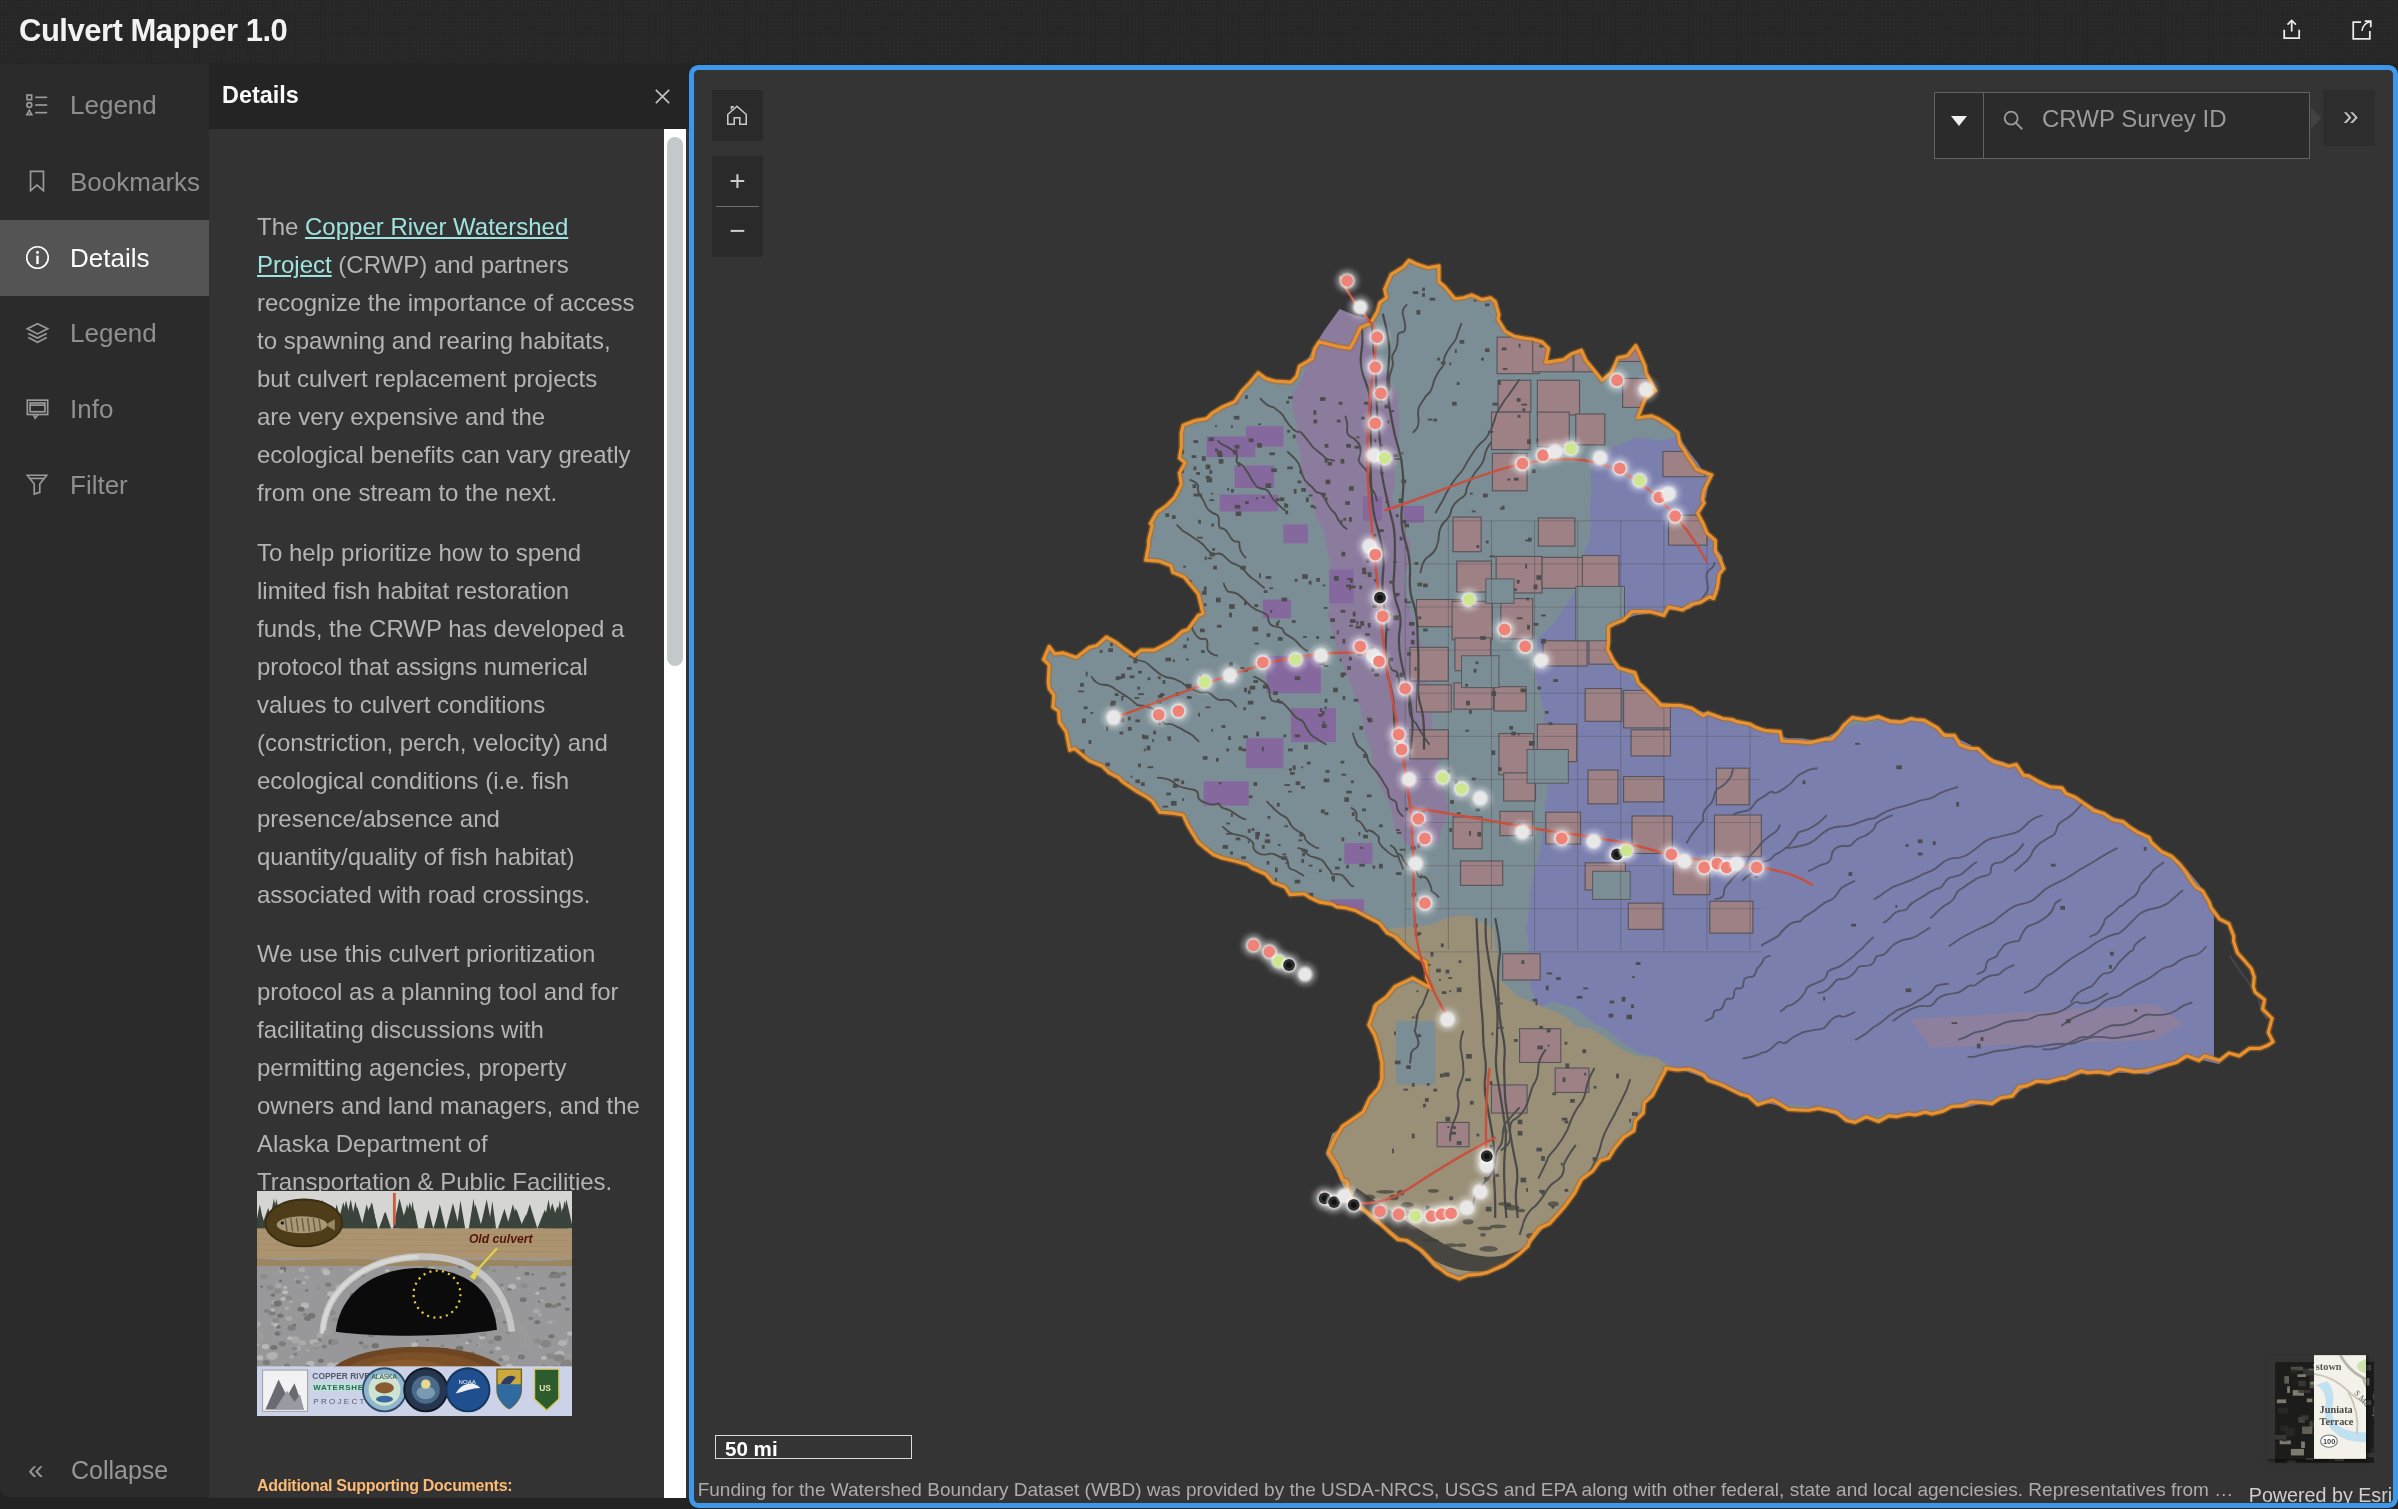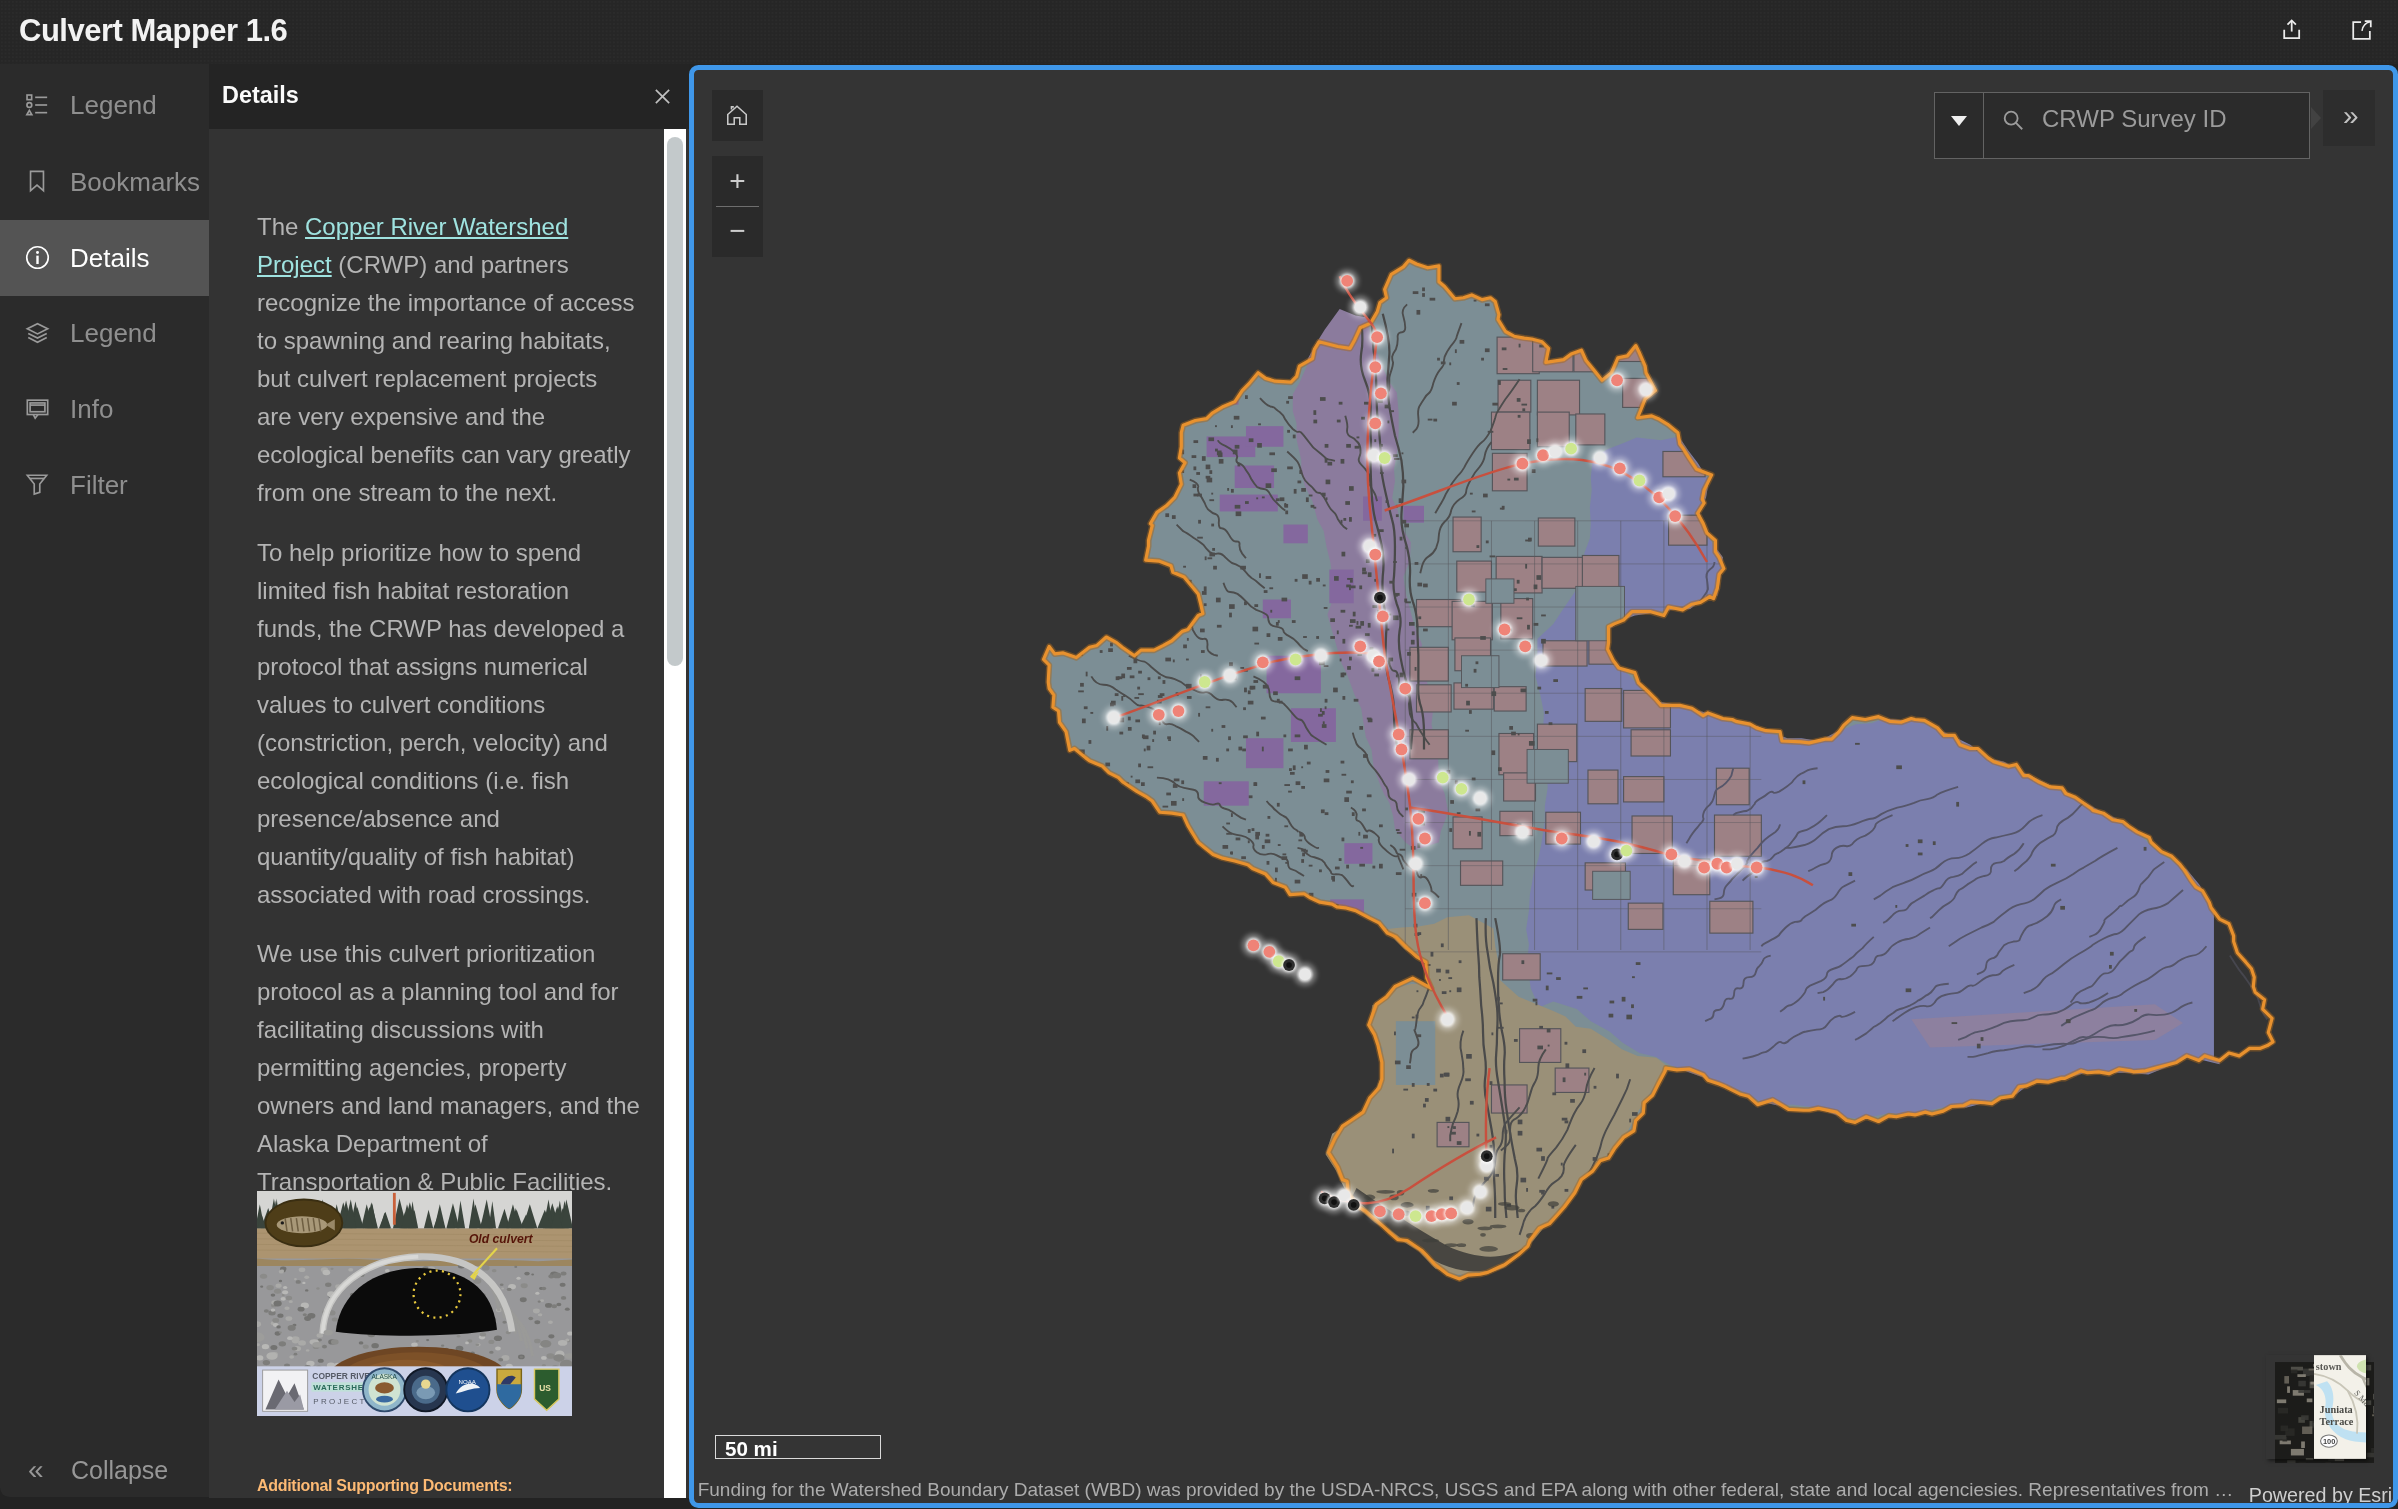--- a/index.html
+++ b/index.html
@@ -42,33 +42,33 @@
 .sdrop { width:49px; height:100%; border-right:0.9px solid #636363; position:relative; }
 .sdrop:after { content:""; position:absolute; left:16px; top:23.4px; border-left:8.4px solid transparent;
   border-right:8.4px solid transparent; border-top:10.3px solid #f0f0f0; }
 .sfield { position:relative; flex:1; }
 .sfield svg { position:absolute; left:17px; top:15px; }
 .sph { position:absolute; left:58px; top:12px; font-size:24px; color:#9b9b9b; }
 .sarrow { position:absolute; left:1617px; top:37px; width:0; height:0;
   border-top:11.2px solid transparent; border-bottom:11.2px solid transparent; border-left:10.3px solid #424242; }
 .sexp { position:absolute; left:1629px; top:19.7px; width:52px; height:56px; background:#2d2d2d;
   color:#c2c2c2; font-size:28px; text-align:center; line-height:52px; letter-spacing:-3.7px;}
-.scalebar { position:absolute; left:20.6px; top:1365px; width:166px; height:24px;
+.scalebar { position:absolute; left:20.6px; top:1365px; width:197px; height:24px;
   border:1.9px solid #dadada; }
 .scalebar span { position:absolute; left:9.4px; top:0.9px; font-size:20.6px; font-weight:bold; color:#ffffff; }
 .attrib { position:absolute; left:3.7px; top:1409px; font-size:19px; color:#acacac; white-space:nowrap; width:1548px; overflow:hidden; }
 .powered { position:absolute; right:0.9px; top:1414px; font-size:19.7px; color:#cfcfcf; }
 .powered u { text-decoration:underline; }
 .bmback { position:absolute; left:1581px; top:1292px; width:99px; height:101px; overflow:hidden; }
 .bmfront { position:absolute; left:1572px; top:1285px; width:100px; height:104px; overflow:hidden;
   box-shadow:1.9px 1.9px 3.7px rgba(0,0,0,0.5);padding-left:48px; }
 </style></head>
 <body>
 <div class="hdr dots"></div>
-<div class="title">Culvert Mapper 1.6</div>
+<div class="title">Culvert Mapper 1.0</div>
 <div class="hico" style="left:2280px;"><svg width="23.4" height="23.4" viewBox="0 0 25 25">
       <g fill="none" stroke="#ececec" stroke-width="1.9">
 <path d="M12.5,14.5 V3"></path>
         <path d="M8,7.2 L12.5,2.6 L17,7.2"></path>
         <path d="M4.5,12.5 V21.5 H20.5 V12.5"></path>
       </g>
     </svg></div>
 <div class="hico" style="left:2350px;"><svg width="24" height="24" viewBox="0 0 26 26">
       <g fill="none" stroke="#ececec" stroke-width="1.9">
 <path d="M21.5,14 V22.5 H3.5 V4.5 H12"></path>

